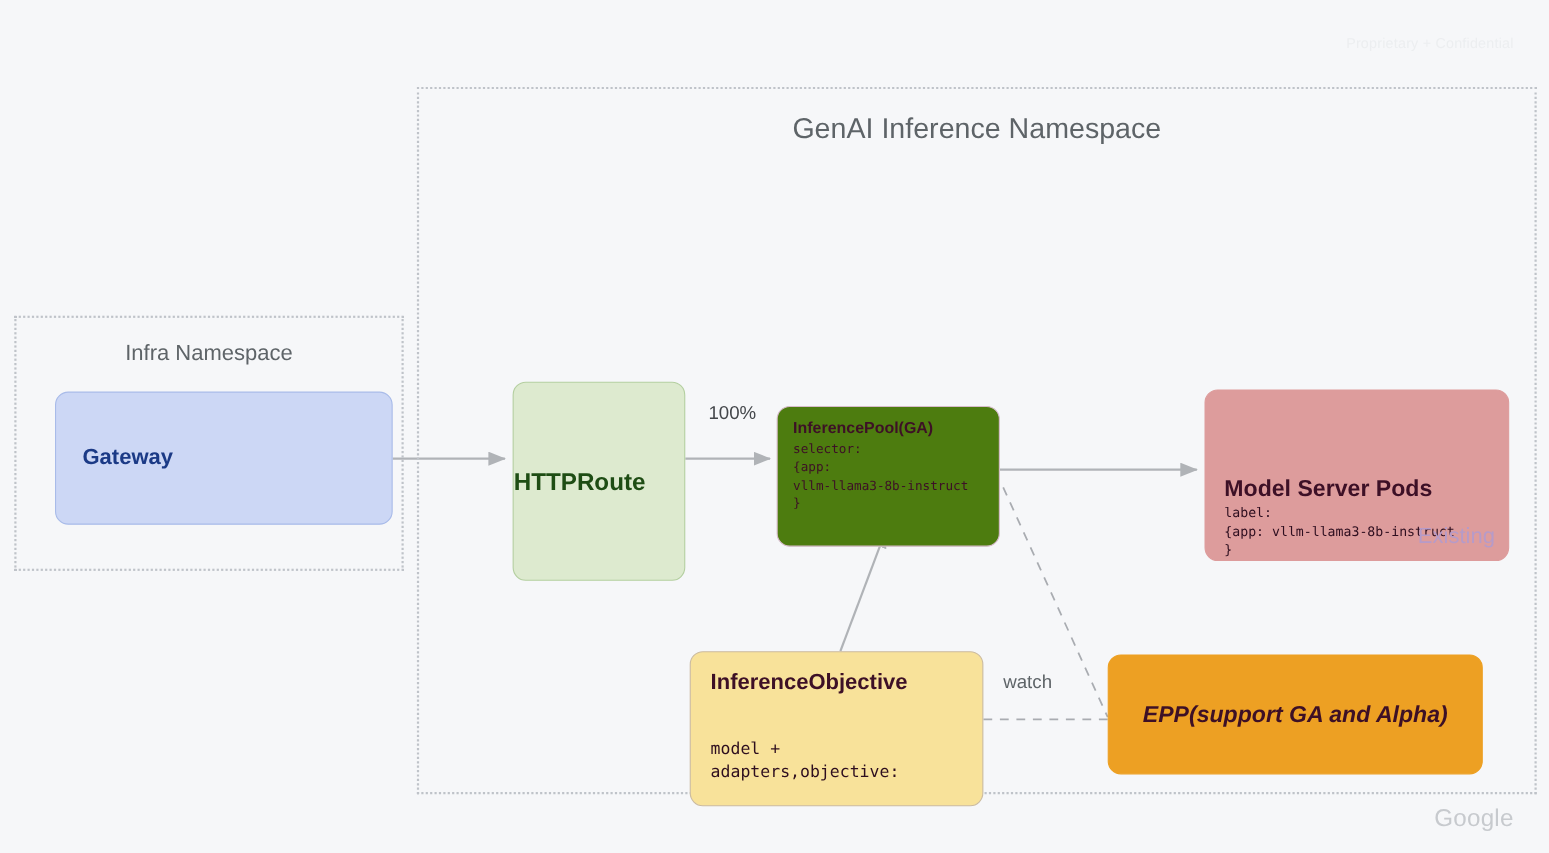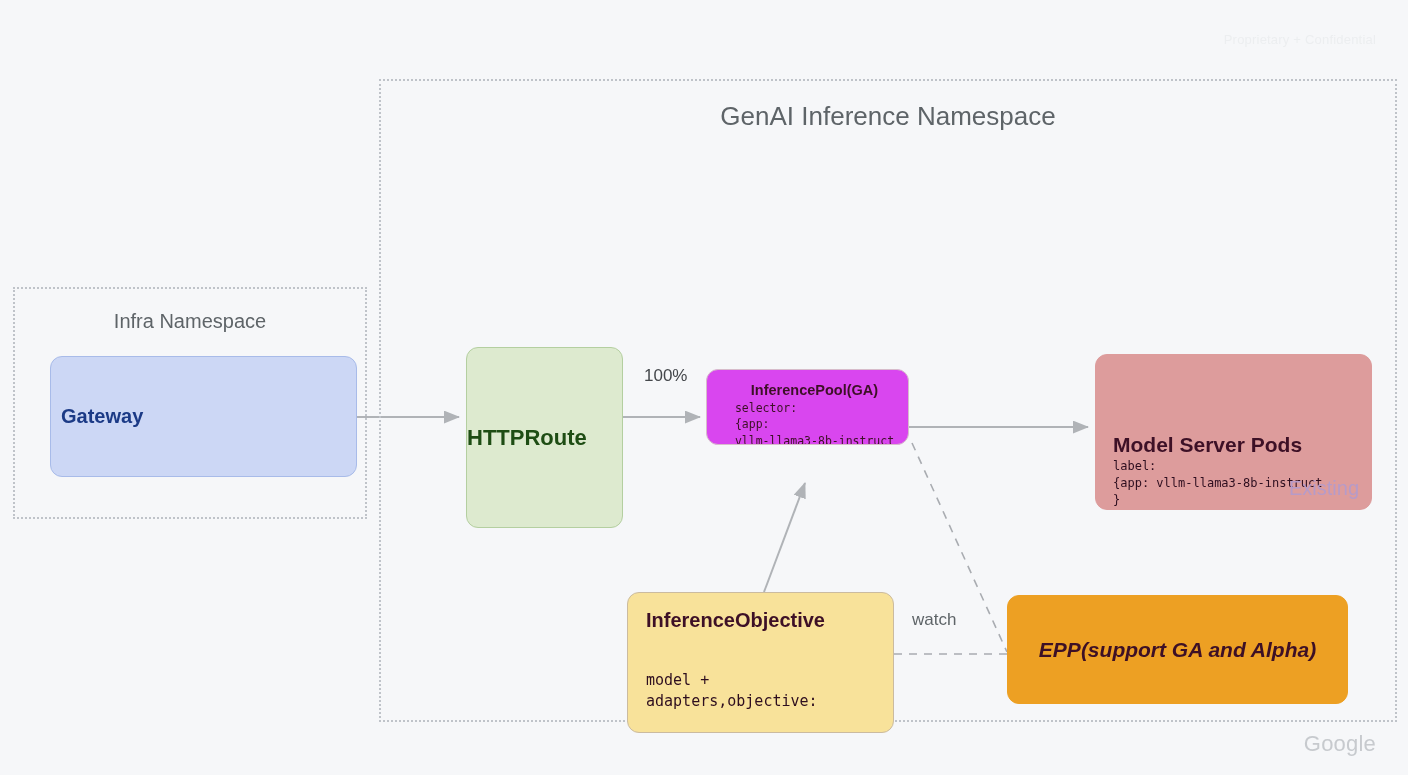--- a/index.html
+++ b/index.html
@@ -97,21 +97,21 @@
   }
 
   
   .node-gateway {
     left: 50px;
     top: 356px;
     width: 307px;
     height: 121px;
     background: #ccd7f5;
     border-color: #a8bbe9;
-    padding-left: 10px;
+    padding-left: 24px;
   }
   .node-gateway .title {
     font-size: 20px;
     color: #1b3a86;
   }
 
   
   .node-httproute {
     left: 466px;
     top: 347px;
@@ -124,27 +124,26 @@
   .node-httproute .title {
     font-size: 22px;
     color: #1e4d14;
   }
 
   
   .node-inferencepool {
     left: 706px;
     top: 369px;
     width: 203px;
-    height: 76px;
-    background: #d946ef;
+    height: 128px;
+    background: #4d7c0f;
     border-color: #d7bccb;
     padding: 0 0 0 14px;
     justify-content: flex-start;
     padding-top: 12px;
-    align-items: center;
   }
   .node-inferencepool .title {
     font-size: 14.5px;
     color: #3d1026;
     margin-bottom: 2px;
   }
   .node-inferencepool .code {
     font-size: 11.5px;
     color: #3d1026;
   }

